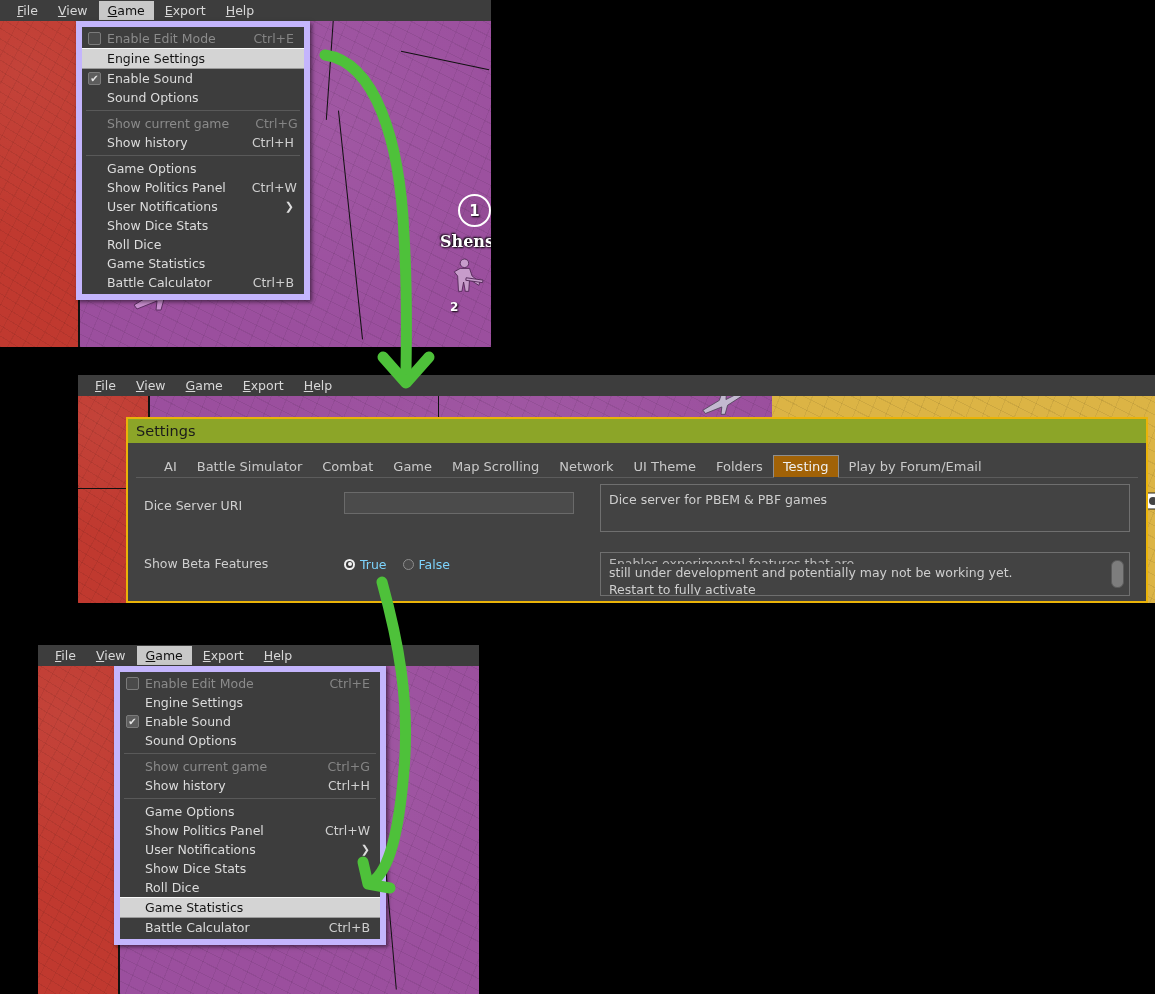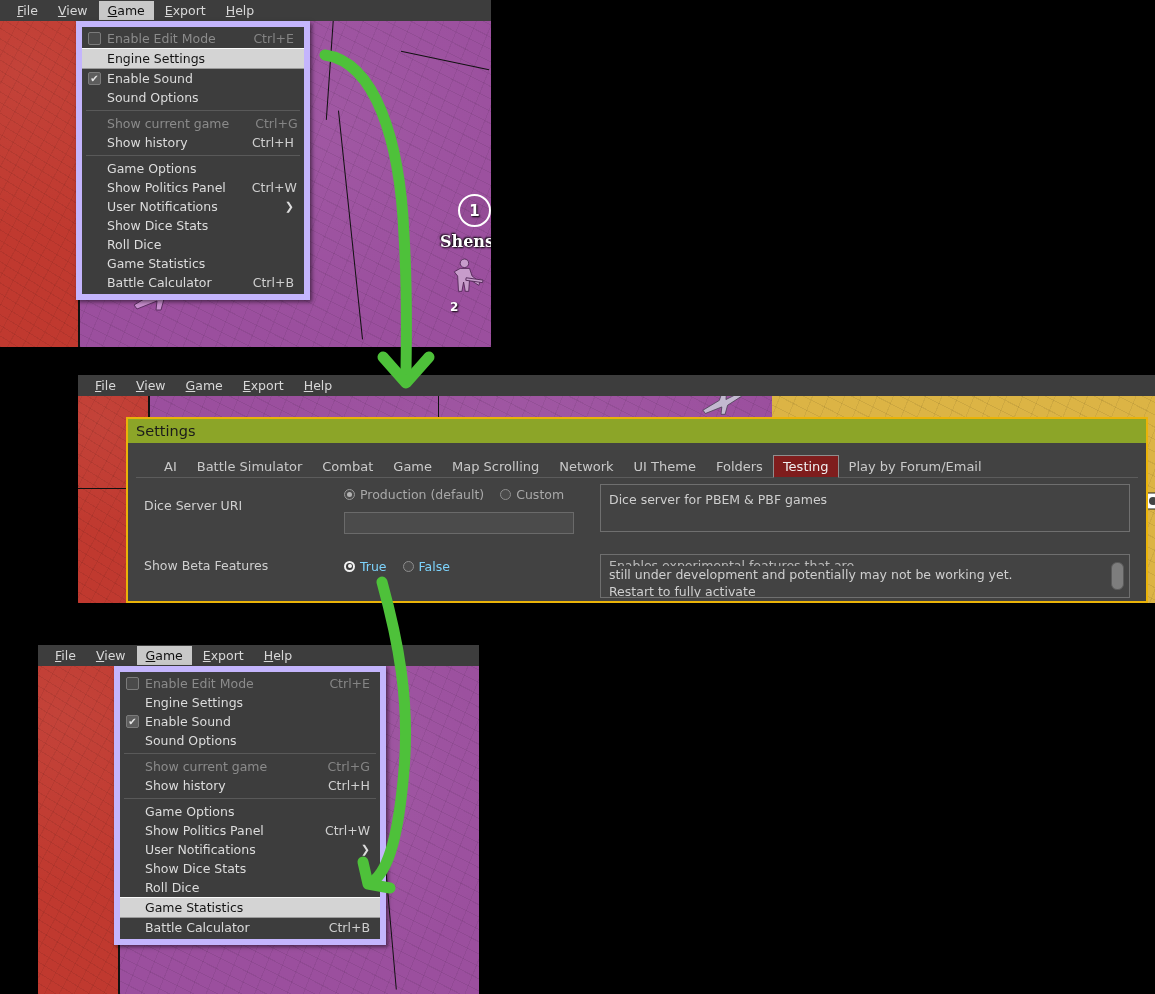--- a/index.html
+++ b/index.html
@@ -61,21 +61,21 @@
 
   
   .dialog{position:absolute;border:2px solid #eab308;box-sizing:border-box;background:#424242;}
   .dlg-title{height:24px;background:#8ca528;color:#1b1b1b;font-size:14.5px;
       display:flex;align-items:center;padding-left:8px;box-sizing:border-box;}
   .dlg-body{position:absolute;left:0;right:0;top:24px;bottom:0;background:#424242;}
   .tabstrip{display:flex;align-items:flex-end;padding:12px 10px 0 18px;
       border-bottom:1px solid #5c5c5c;margin:0 8px;}
   .tab{font-size:13px;color:#c9c9c9;padding:3px 9px;white-space:nowrap;
       border:1px solid transparent;border-bottom:none;}
-  .tab.sel{border-color:#8e8e8e;border-bottom:1px solid #424242;background:#7f1d1d;
+  .tab.sel{border-color:#8e8e8e;border-bottom:1px solid #424242;background:#a16207;
       color:#efefef;margin-bottom:-1px;}
   .row{display:flex;align-items:flex-start;padding:0 16px;margin-top:6px;}
   .row .rlabel{width:200px;flex:0 0 200px;font-size:12.5px;color:#cfcfcf;padding-top:14px;}
   .row .rctl{flex:1;min-width:0;}
   .row .rdesc{width:530px;flex:0 0 530px;margin-left:14px;}
   .radios{display:flex;align-items:center;gap:6px;font-size:12.5px;height:20px;}
   .radios .ropt{display:flex;align-items:center;gap:5px;margin-right:10px;}
   .rb{width:11px;height:11px;border-radius:50%;box-sizing:border-box;display:block;}
   .rb.off{border:1px solid #8d8d8d;background:#4a4a4a;}
   .rb.on-dim{border:1px solid #9a9a9a;background:#4a4a4a;position:relative;}
@@ -260,30 +260,20 @@
           <div class="tab">Network</div>
           <div class="tab">UI Theme</div>
           <div class="tab">Folders</div>
           <div class="tab sel">Testing</div>
           <div class="tab">Play by Forum/Email</div>
         </div>
 
       <div class="row">
         <div class="rlabel">Dice Server URI</div>
         <div class="rctl">
-          <div class="radios">
-            <label class="ropt">
-              <span class="rb on-dim"></span>
-              <span class="rlab dim">Production (default)</span>
-            </label>
-            <label class="ropt">
-              <span class="rb off"></span>
-              <span class="rlab dim">Custom</span>
-            </label>
-          </div>
           <input class="textin" type="text" placeholder="" style="">
         </div>
         <div class="rdesc">
           <div class="descbox d1">
             <span>Dice server for PBEM &amp; PBF games</span>
           </div>
         </div>
       </div>
 
       <div class="row" style="margin-top:22px;">

